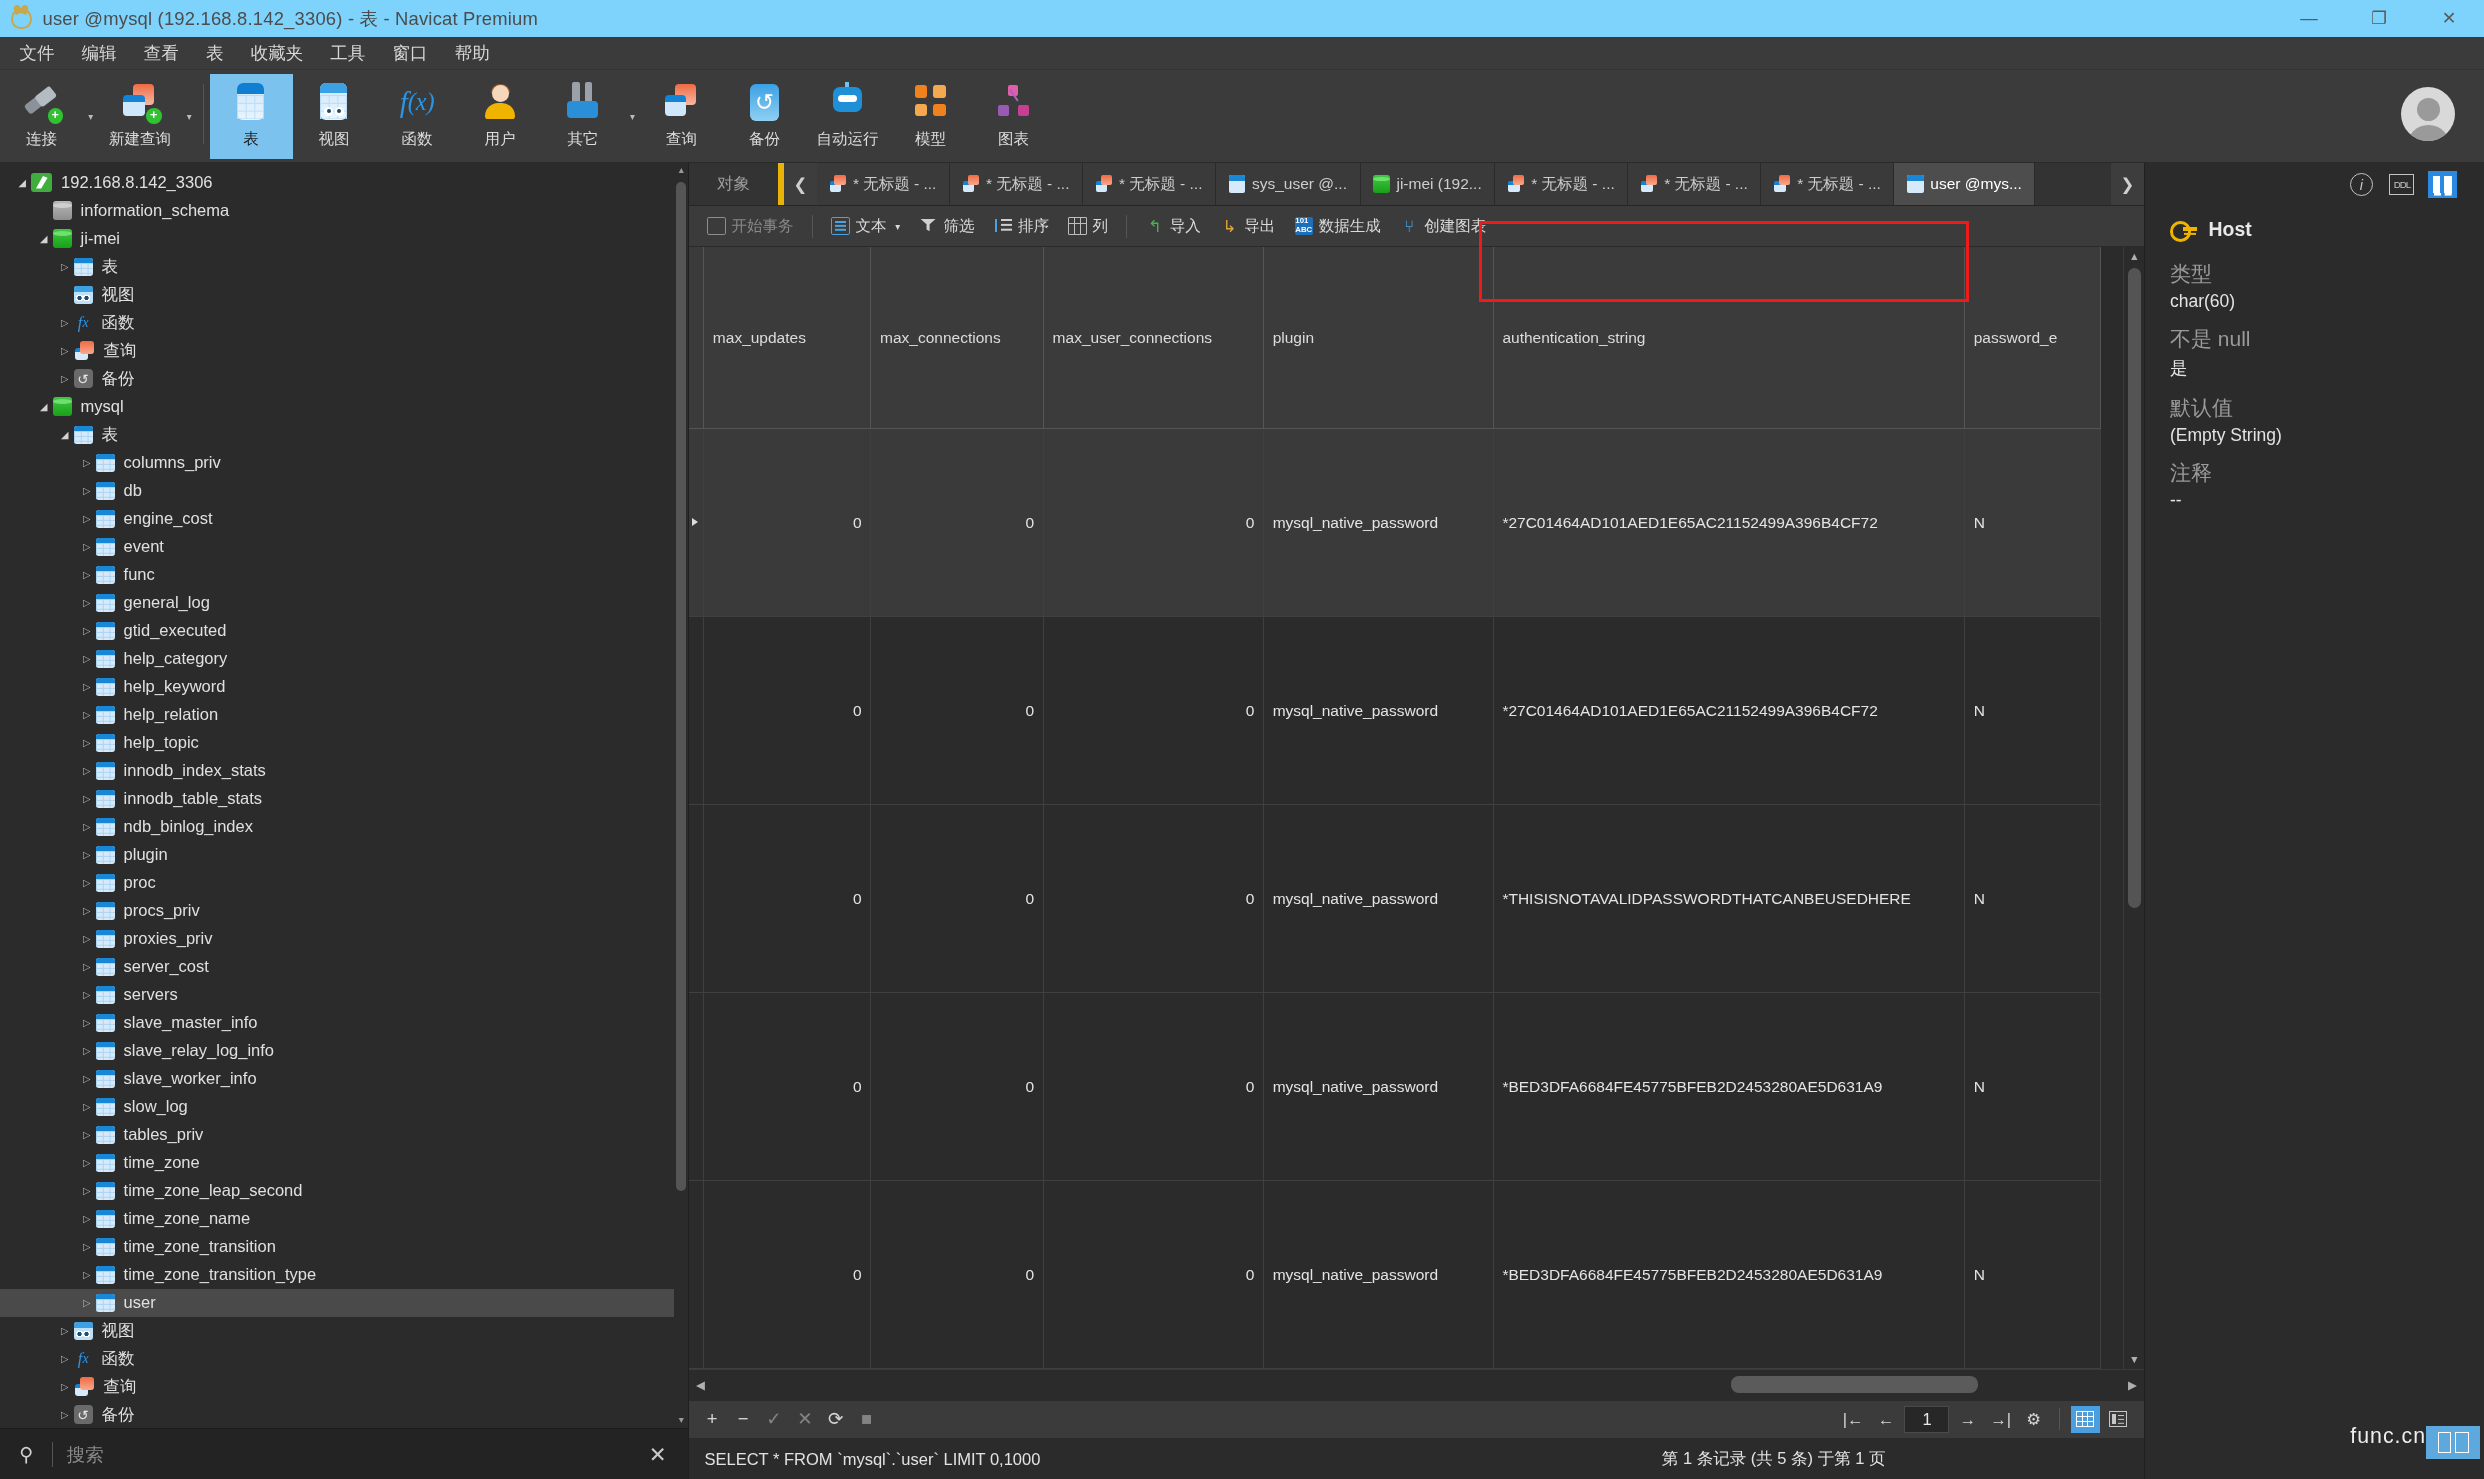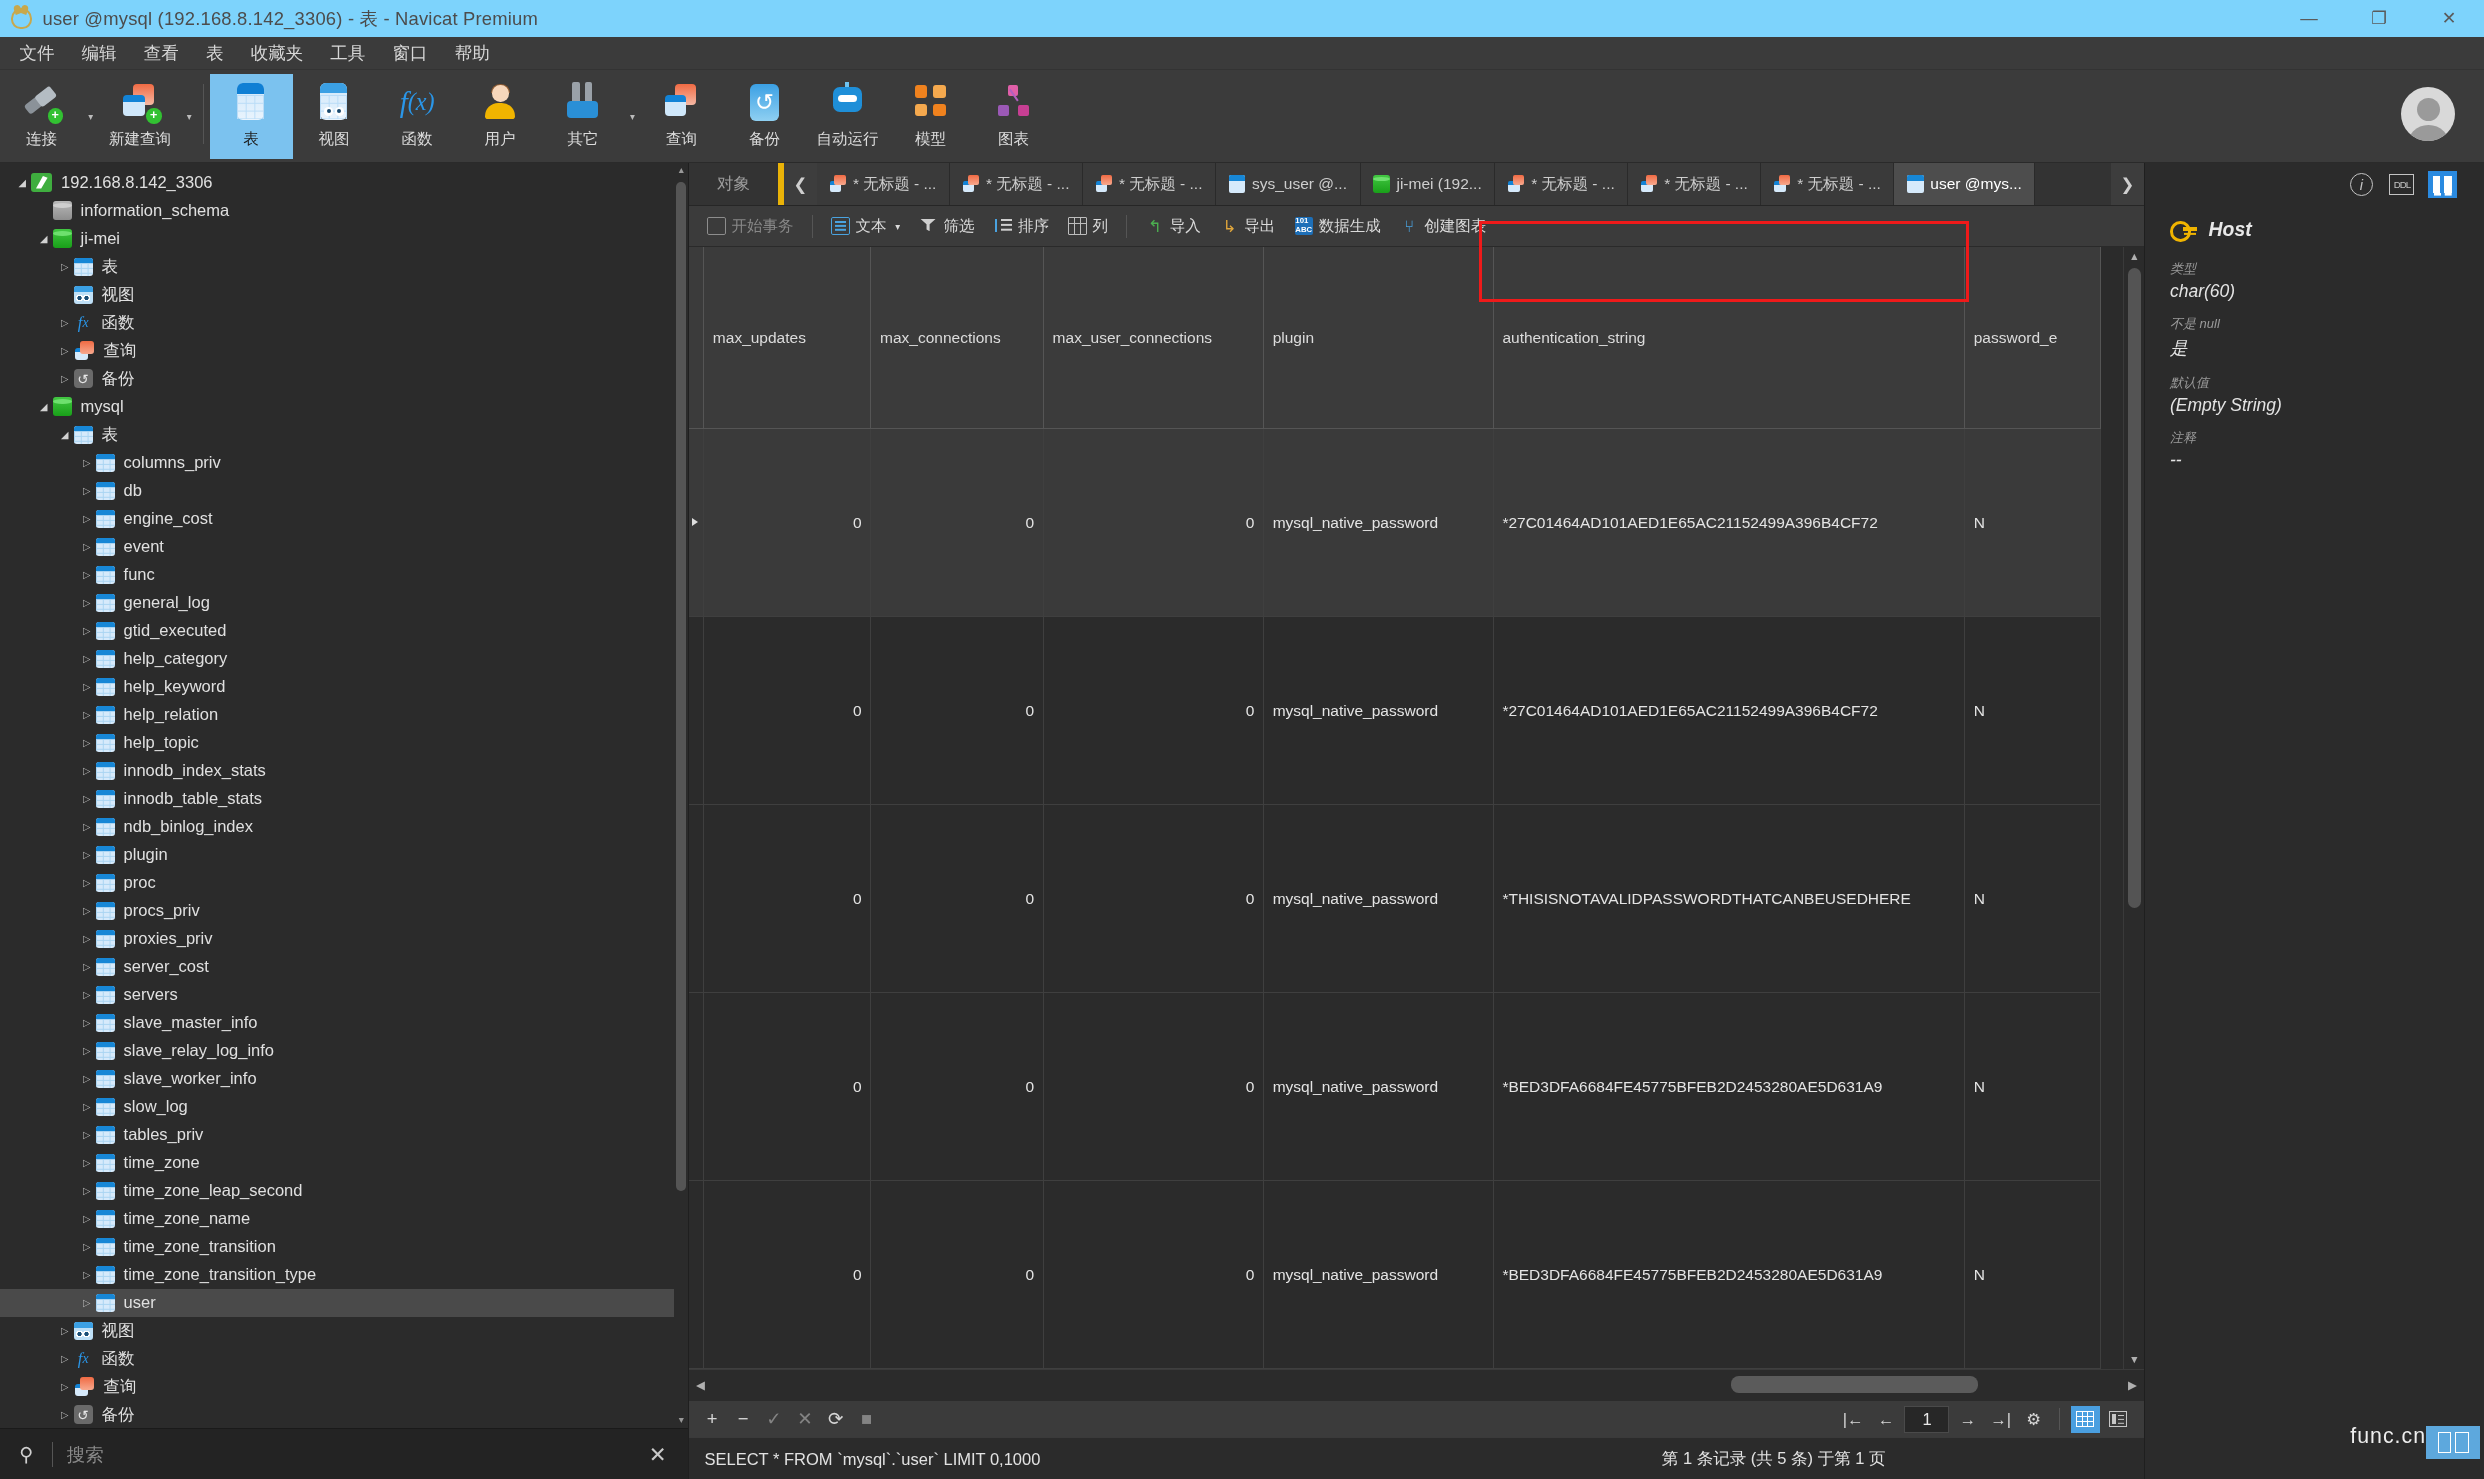--- a/index.html
+++ b/index.html
@@ -284,29 +284,29 @@
     display:flex;align-items:center;justify-content:center;font-size:14.6px;font-style:italic;}
   .rp-ddl{border:1.5px solid #c4c4c4;width:25px;height:21.3px;display:flex;align-items:center;
     justify-content:center;font-size:9.7px;letter-spacing:-1px;}
   .rp-cols{width:25px;height:23px;background:#2a8ae0;position:relative;}
   .rp-cols:after{content:"";position:absolute;left:2.9px;top:2.9px;right:2.9px;bottom:2.9px;
     background:linear-gradient(90deg,#fff 0 6.8px,transparent 6.8px 10.7px,#fff 10.7px 17.5px),
                linear-gradient(#2a8ae0 0 0);
     background-blend-mode:normal;}
   .rp-cols i{position:absolute;left:3.9px;top:3.9px;width:6.8px;height:4.9px;background:#fff;
     box-shadow:0 6.8px 0 #fff,0 13.6px 0 #fff,10.7px 0 0 #fff,10.7px 6.8px 0 #fff,10.7px 13.6px 0 #fff;}
-  .rp-body{padding:11.6px 25px 0;font-style:italic;}
+  .rp-body{padding:11.6px 25px 0;}
   .rp-head{display:flex;align-items:center;gap:11.6px;margin-bottom:19.4px;}
   .rp-key{width:27px;height:21.3px;position:relative;}
   .rp-key:after{content:"";position:absolute;left:0;top:2.9px;width:14.6px;height:14.6px;border-radius:50%;
     border:3.9px solid #f0b400;}
   .rp-key:before{content:"";position:absolute;left:12.6px;top:8.7px;width:14.6px;height:3.9px;background:#f0b400;
     box-shadow:0 4.9px 0 -1px #f0b400;}
   .rp-title{font-size:19.4px;font-weight:bold;color:#e8e8e8;}
-  .rp-label{font-size:13px;color:#9a9a9a;margin-top:13.6px;}
+  .rp-label{font-size:21px;color:#9a9a9a;margin-top:13.6px;}
   .rp-value{font-size:17.5px;color:#e4e4e4;margin-top:2.9px;}
 
   
   .redbox{position:absolute;border:3.9px solid #ef1a1a;pointer-events:none;}
   .wm{position:absolute;right:58px;bottom:31px;color:#fff;font-size:21.3px;opacity:.92;letter-spacing:1px;}
   .wm-ico{position:absolute;right:3.9px;bottom:21.3px;width:54px;height:33px;background:#5da8dd;
     display:flex;align-items:center;justify-content:center;gap:3.9px;}
   .wm-ico i{width:13.6px;height:21.3px;border:1.9px solid #fff;}
 </style>
 </head>

